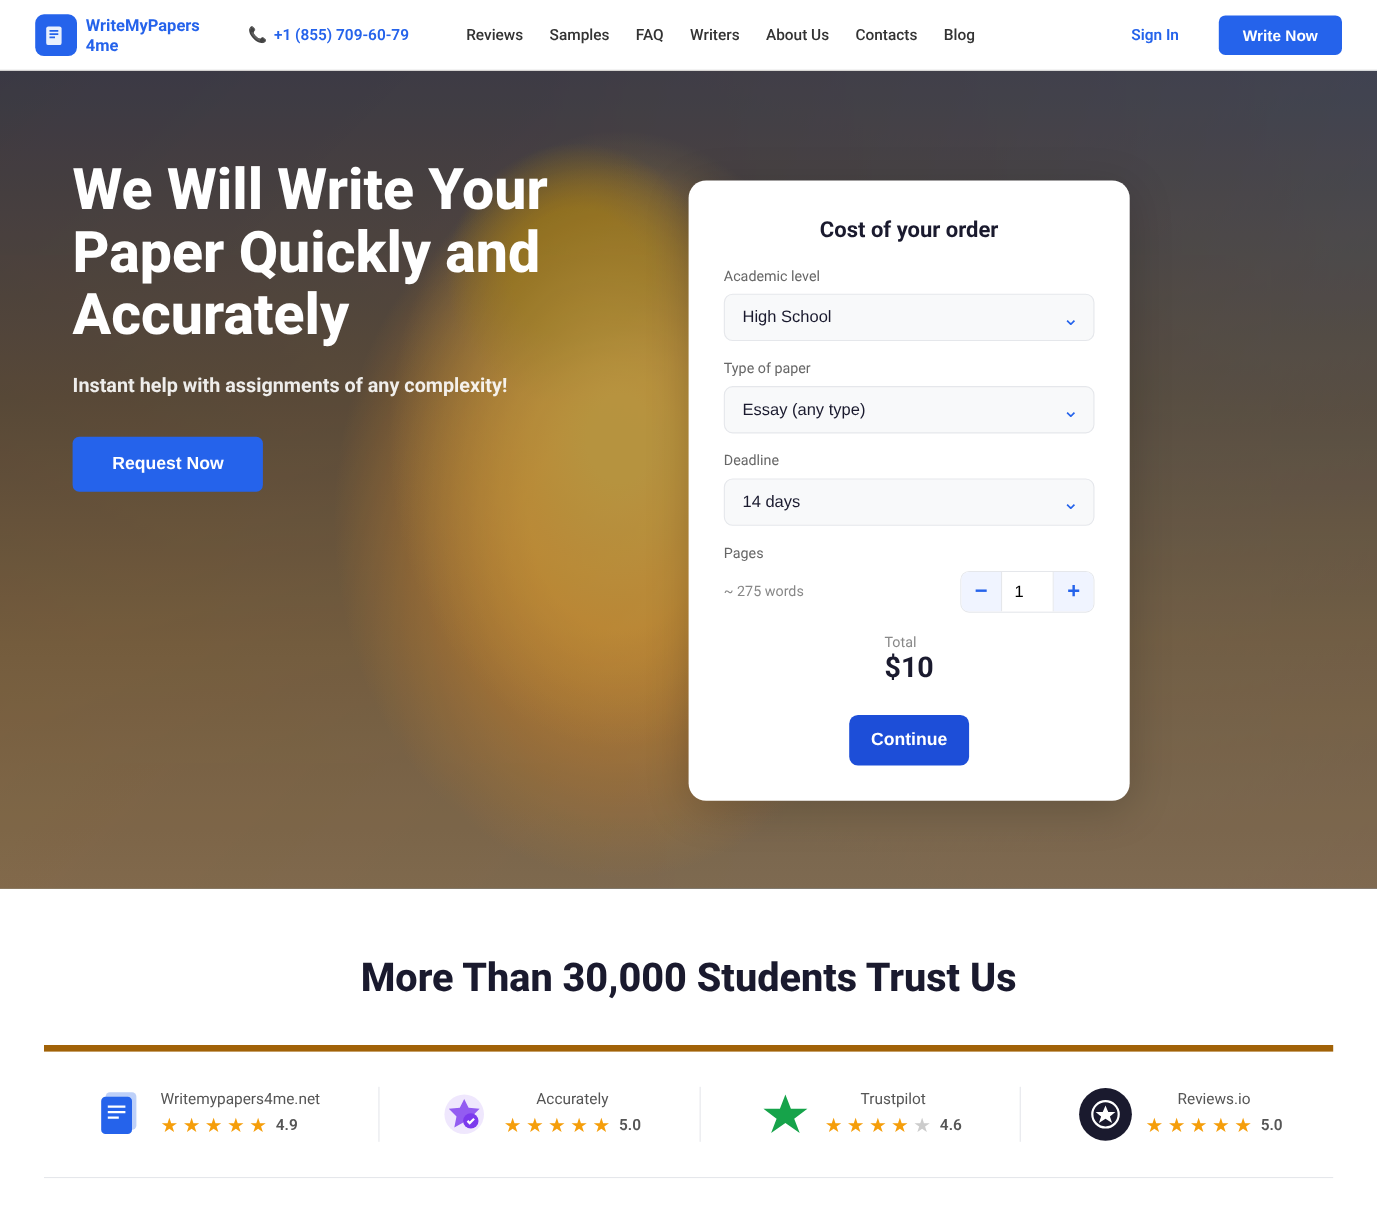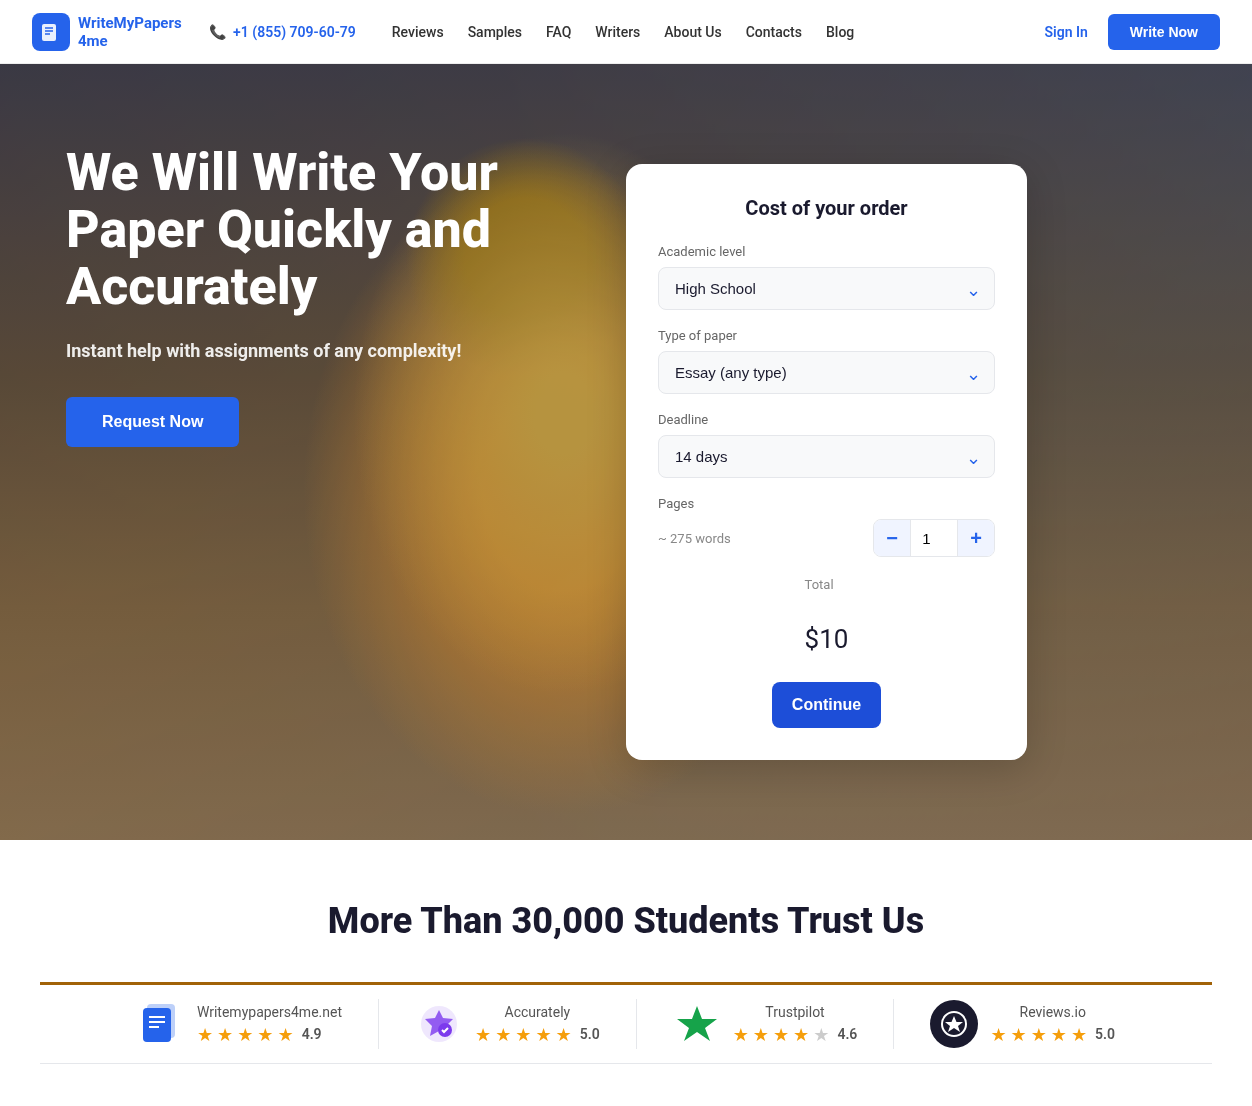--- a/index.html
+++ b/index.html
@@ -6,21 +6,21 @@
     body { font-family: -apple-system, BlinkMacSystemFont, 'Segoe UI', Roboto, sans-serif; color: #333; }
 
     
     .navbar {
       display: flex;
       align-items: center;
       padding: 0 32px;
       height: 64px;
       background: #fff;
       border-bottom: 1px solid #eee;
-      gap: 20px;
+      gap: 36px;
       position: relative;
       z-index: 10;
     }
     .navbar-logo {
       display: flex;
       align-items: center;
       gap: 8px;
       text-decoration: none;
       margin-right: 8px;
     }
@@ -244,23 +244,22 @@
       gap: 28px;
       margin-top: 20px;
       flex-direction: column;
     }
     .total-label {
       font-size: 13px;
       color: #888;
     }
     .total-price {
       font-size: 26px;
-      font-weight: 400;
+      font-weight: 700;
       color: #1a1a2e;
-      margin-top: 32px;
     }
     .continue-btn {
       flex: 1;
       background: #1d4ed8;
       color: white;
       border: none;
       padding: 14px 20px;
       border-radius: 8px;
       font-size: 16px;
       font-weight: 700;
@@ -273,27 +272,27 @@
       text-align: center;
       background: #fff;
     }
     .trust-title {
       font-size: 36px;
       font-weight: 800;
       color: #1a1a2e;
       margin-bottom: 40px;
     }
     .ratings-bar {
-      border-top: 3px solid #a16207;
+      border-top: 6px solid #a16207;
       border-bottom: 1px solid #e5e7eb;
       display: flex;
       justify-content: center;
       align-items: center;
-      padding: 14px 40px;
-      gap: 36px;
+      padding: 32px 40px;
+      gap: 53px;
     }
     .rating-item {
       display: flex;
       align-items: center;
       gap: 12px;
     }
     .rating-icon {
       width: 48px;
       height: 48px;
       display: flex;

